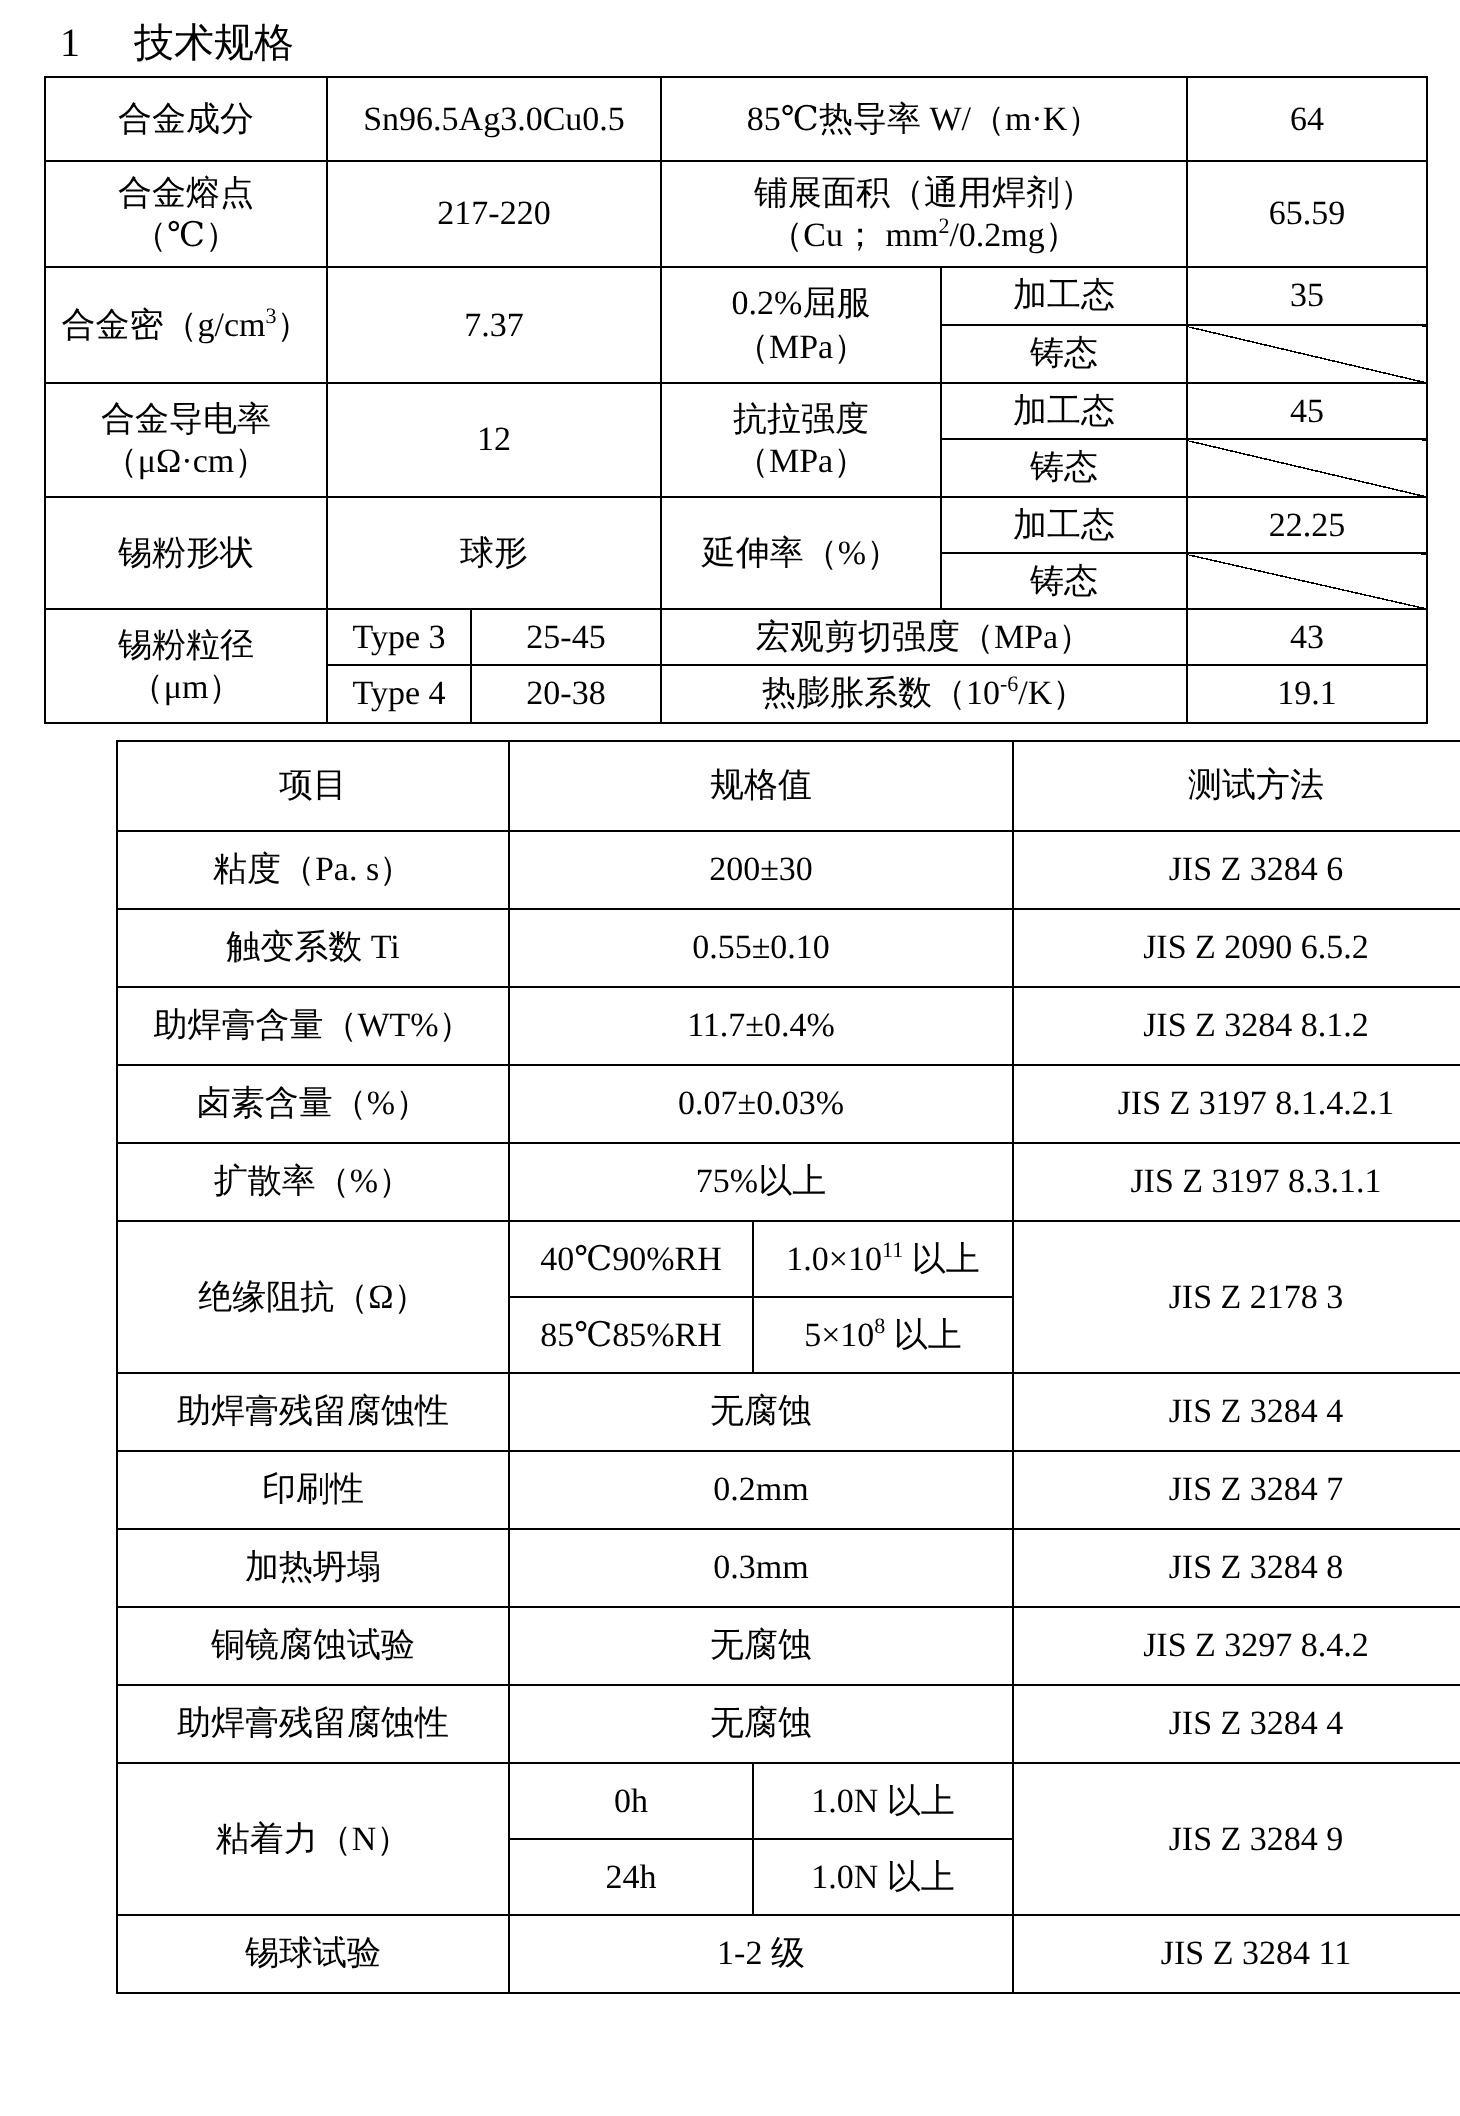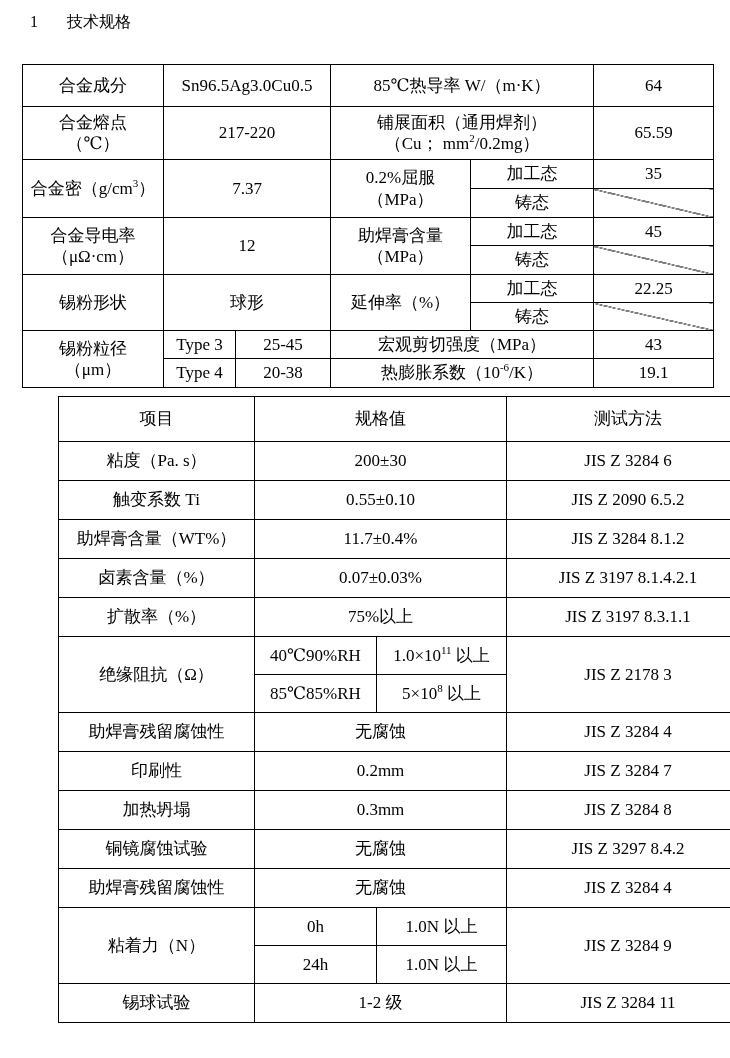--- a/index.html
+++ b/index.html
@@ -2,26 +2,26 @@
 <html><head>
 <meta charset="utf-8">
 <style>
   html,body{margin:0;padding:0;background:#fff;}
   body{
     width:730px;height:1058px;overflow:hidden;
     font-family:"Liberation Serif","DejaVu Serif",serif;
     color:#000;
   }
   .page{padding:6px 17px 0 22px;}
-  .sec-heading{font-size:16px;line-height:24px;margin:0 0 0 8px;font-weight:normal;}
+  .sec-heading{font-size:20px;line-height:24px;margin:0 0 0 8px;font-weight:normal;}
   .sec-heading.first{margin-top:4px;}
   .sec-heading.second{margin-top:12px;}
   .sec-num{display:inline-block;width:37px;}
   table{border-collapse:collapse;table-layout:fixed;width:691px;}
-  .t1{margin-top:30px;padding-left:24px;}
+  .t1{margin-top:4px;padding-left:24px;}
   .t2{margin-top:8px;margin-left:36px;}
   td{
     border:1px solid #000;
     text-align:center;vertical-align:middle;
     font-size:17px;line-height:1.25;padding:0 2px;
     overflow:hidden;
   }
   sup{font-size:11px;line-height:0;}
   
   .h42{height:42px}.h53{height:53px}.h29{height:29px}.h28{height:28px}
@@ -82,21 +82,21 @@
         <td>铸态</td>
         <td class="diag"></td>
       </tr>
       <tr class="h28">
         <td rowspan="2">
           <div>合金导电率</div>
           <div>（μΩ·cm）</div>
         </td>
         <td colspan="2" rowspan="2">12</td>
         <td rowspan="2">
-          <div>助焊膏含量</div>
+          <div>抗拉强度</div>
           <div>（MPa）</div>
         </td>
         <td>加工态</td>
         <td>45</td>
       </tr>
       <tr class="h29">
         <td>铸态</td>
         <td class="diag"></td>
       </tr>
       <tr class="h28">

